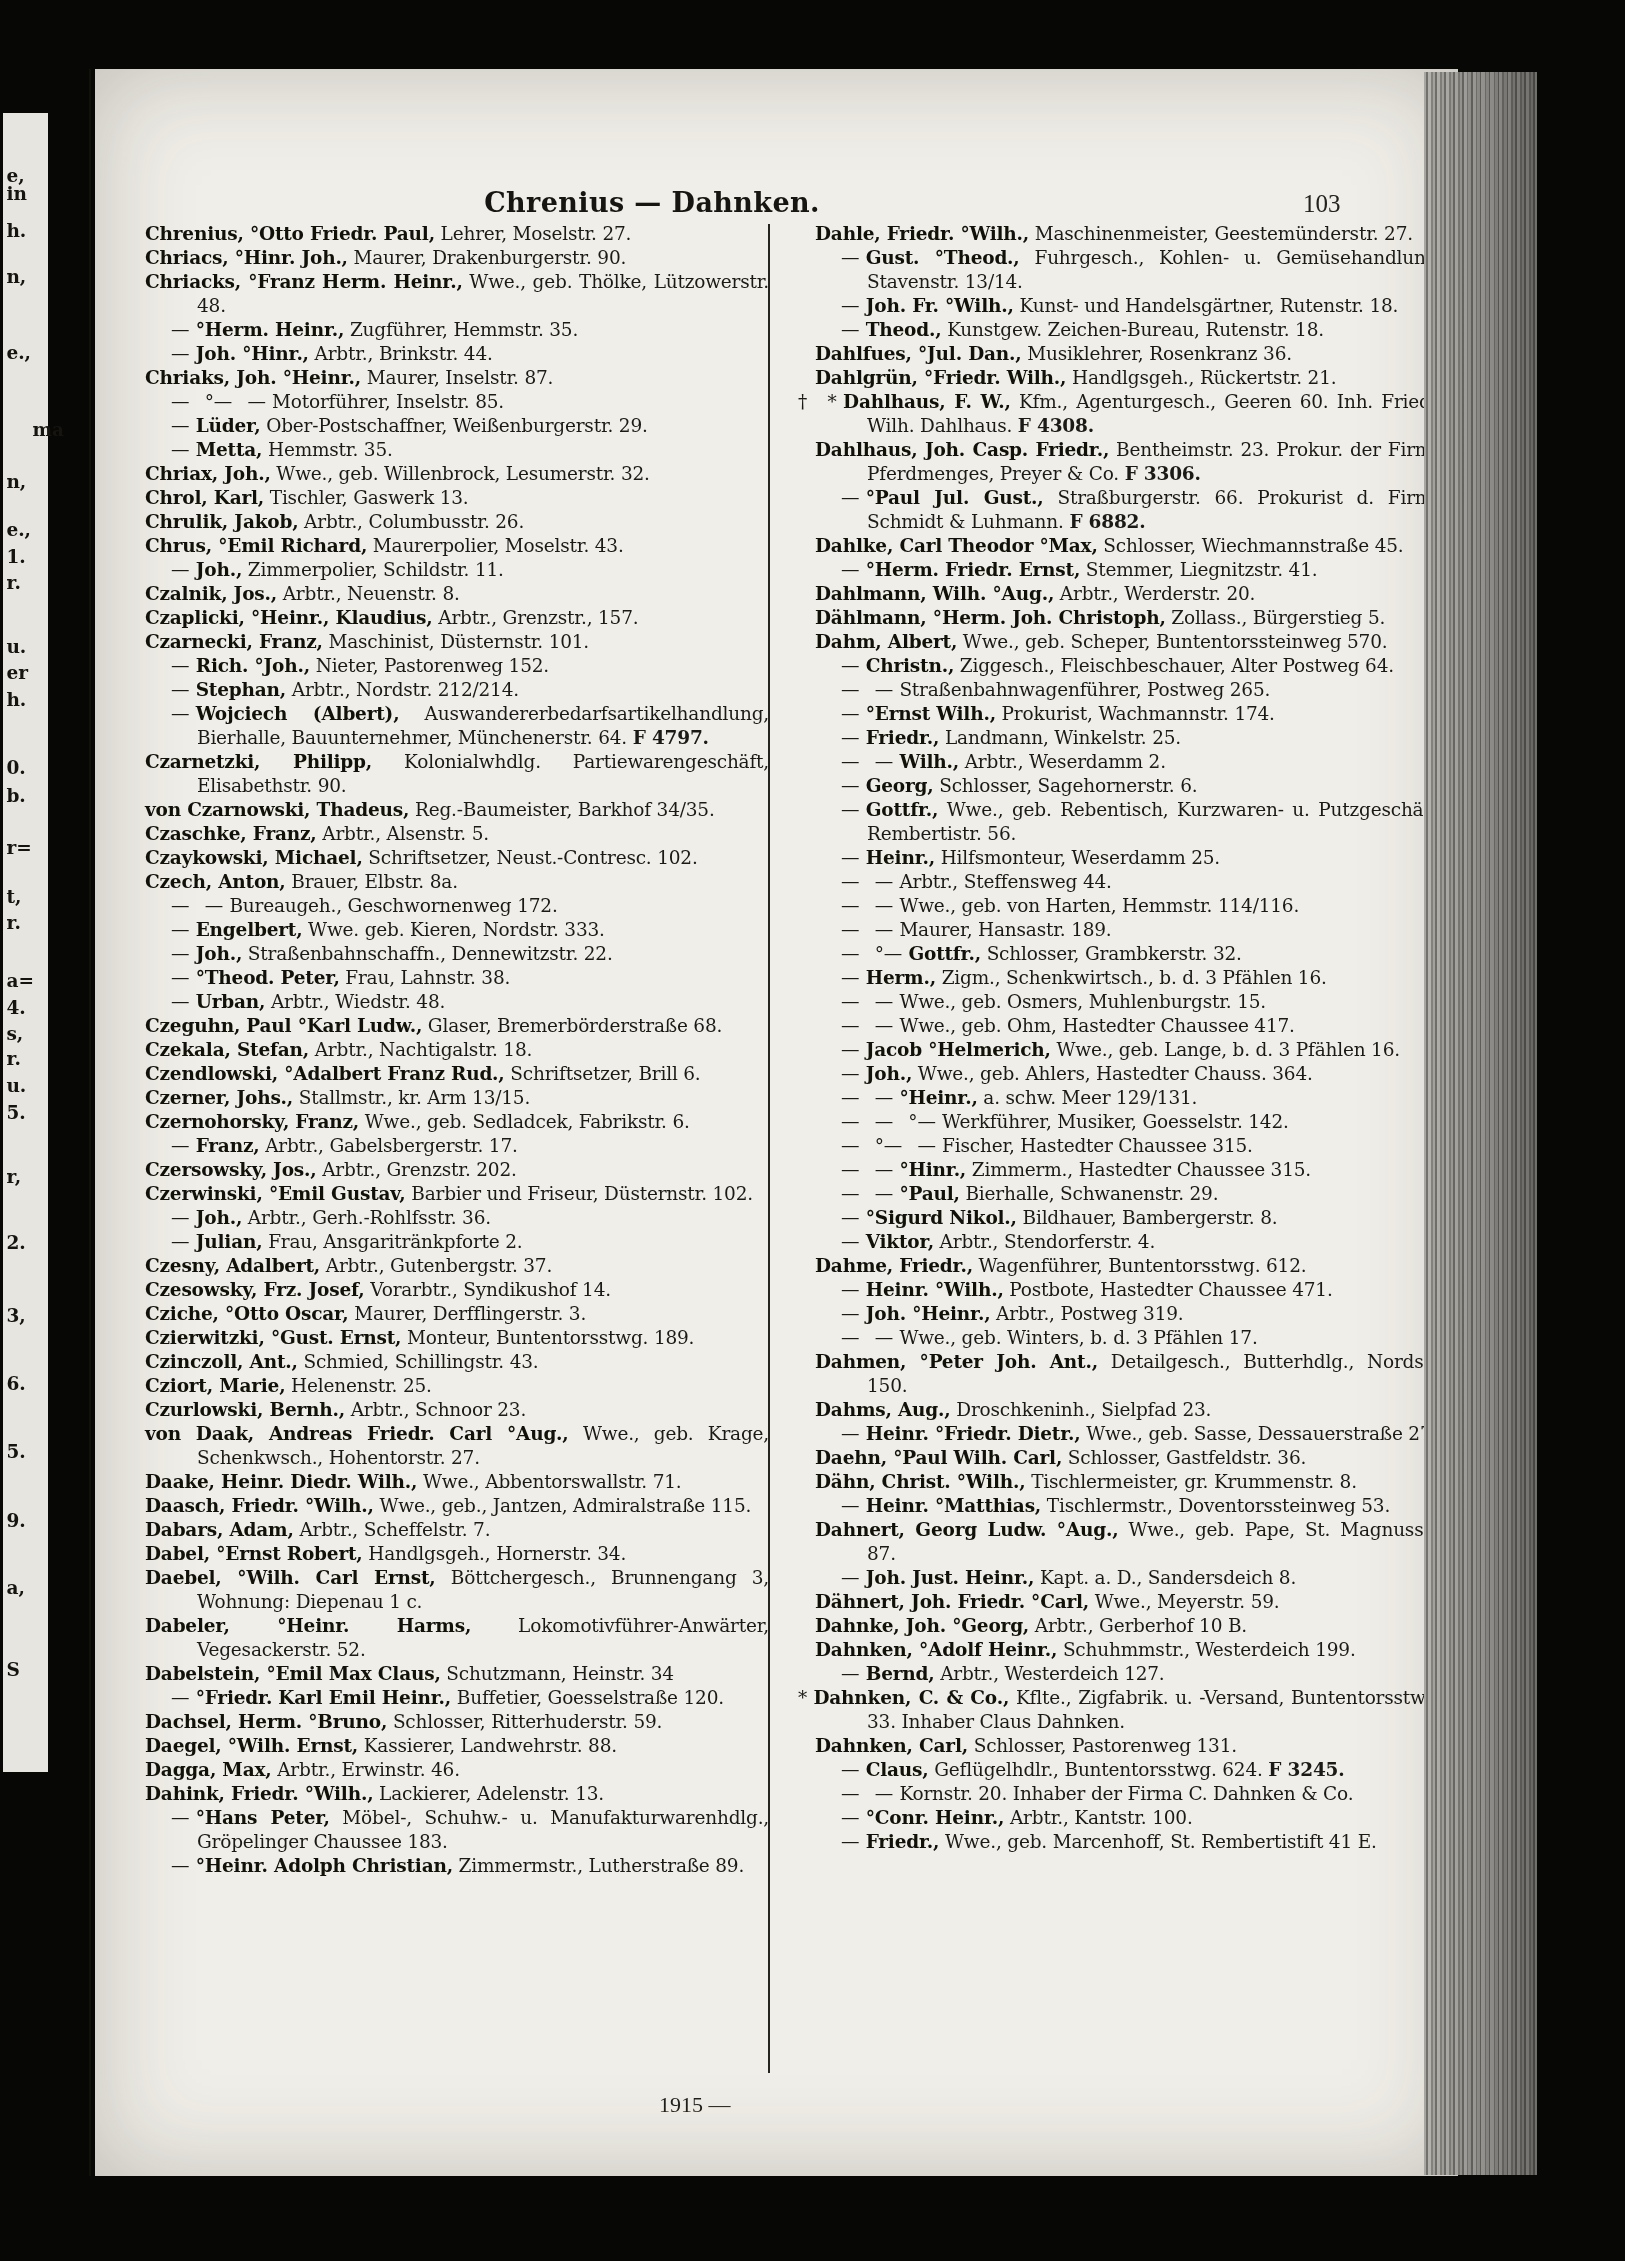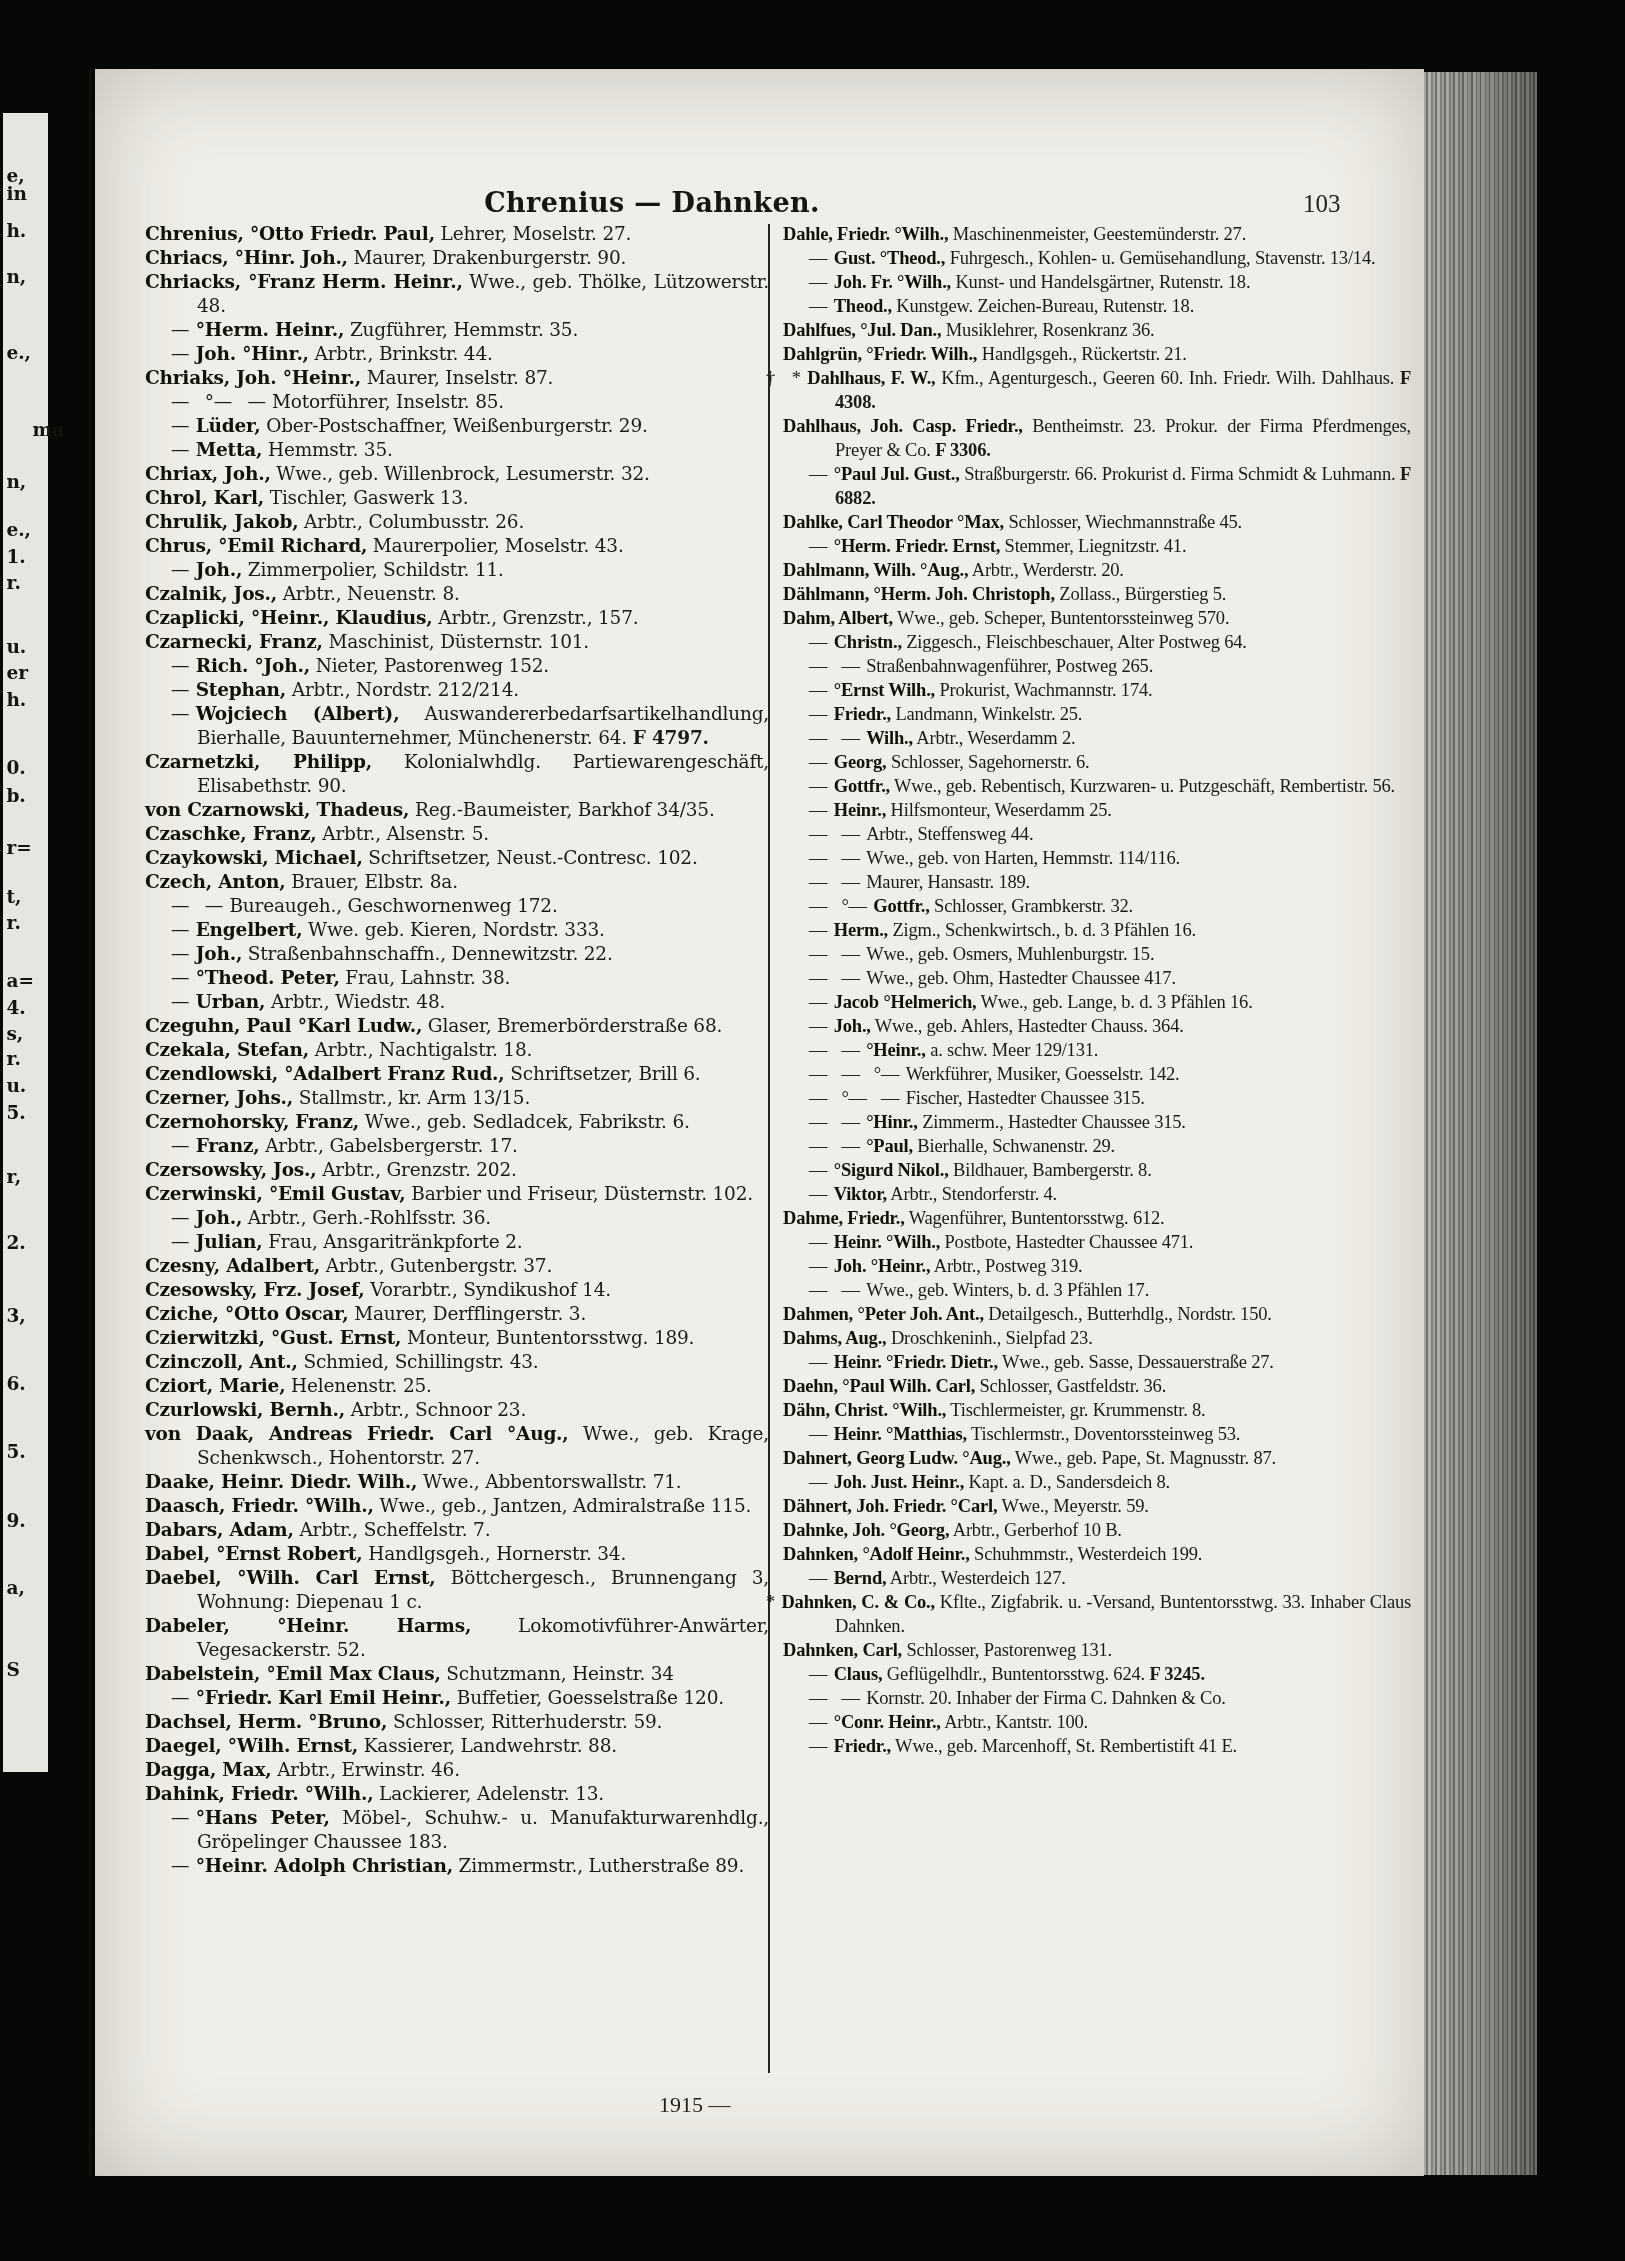--- a/index.html
+++ b/index.html
@@ -5,33 +5,34 @@
   html,body{margin:0;padding:0;}
   body{
     width:1626px;height:2261px;position:relative;overflow:hidden;
     background:#070706;
     font-family:"DejaVu Serif", serif;
   }
   .page{
     position:absolute;left:95px;top:69px;width:1329px;height:2107px;
     background:#f0eee8;
     box-shadow:inset 0 0 97px rgba(60,55,45,.25);
+    padding-left:34px;
   }
   .header-title{
     position:absolute;top:118px;left:275px;width:564px;
     text-align:center;font-weight:bold;font-size:27px;color:#161511;
     letter-spacing:0.4px;
   }
   .page-number{
     position:absolute;top:121px;left:1208px;font-size:25px;color:#24221d;
     font-family:"Liberation Serif", serif;
   }
   .col{position:absolute;top:153px;}
   .col-left{left:50px;width:624px;}
-  .col-right{left:688px;width:628px;font-family:Liberation Serif, serif;}
+  .col-right{left:720px;width:628px;}
   .col-rule{
     position:absolute;left:673px;top:155px;width:1.6px;height:1849px;
     background:#26241f;
   }
   .entry{
     margin:0;text-align:justify;font-size:18.5px;line-height:24px;
     padding-left:52px;text-indent:-52px;color:#1b1a16;
     letter-spacing:-0.2px;
   }
   .entry.dashed{text-indent:-26px;}

